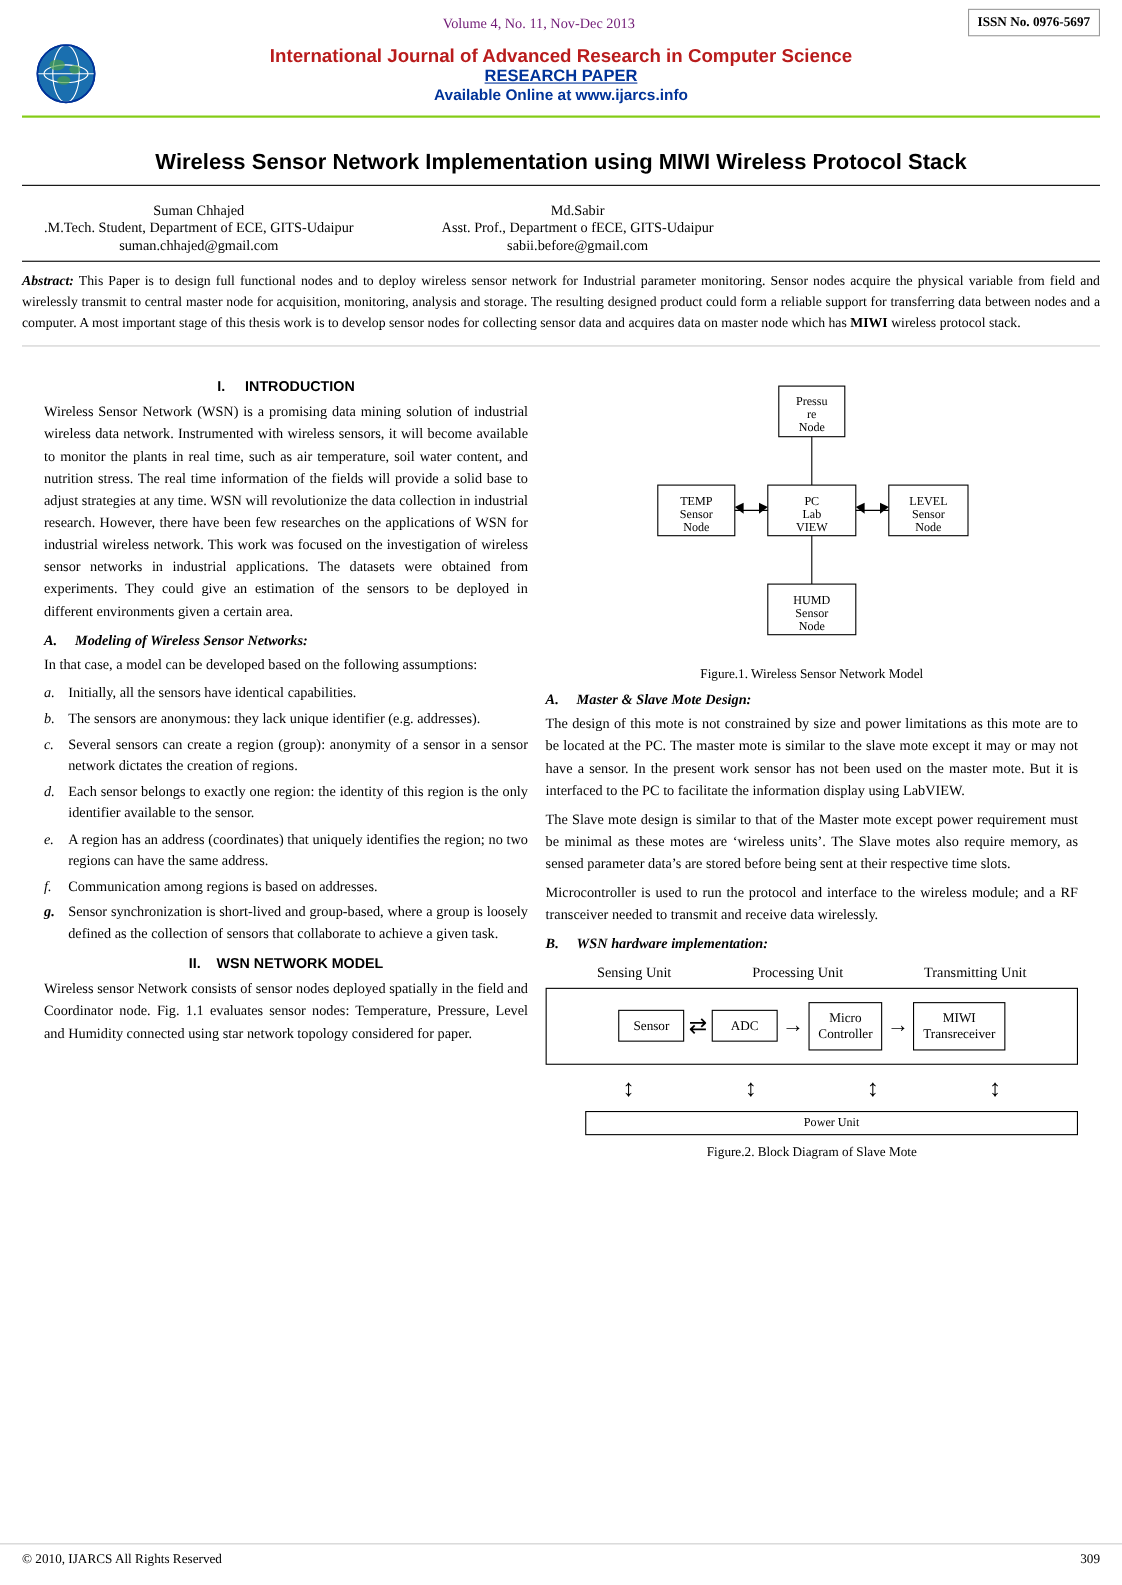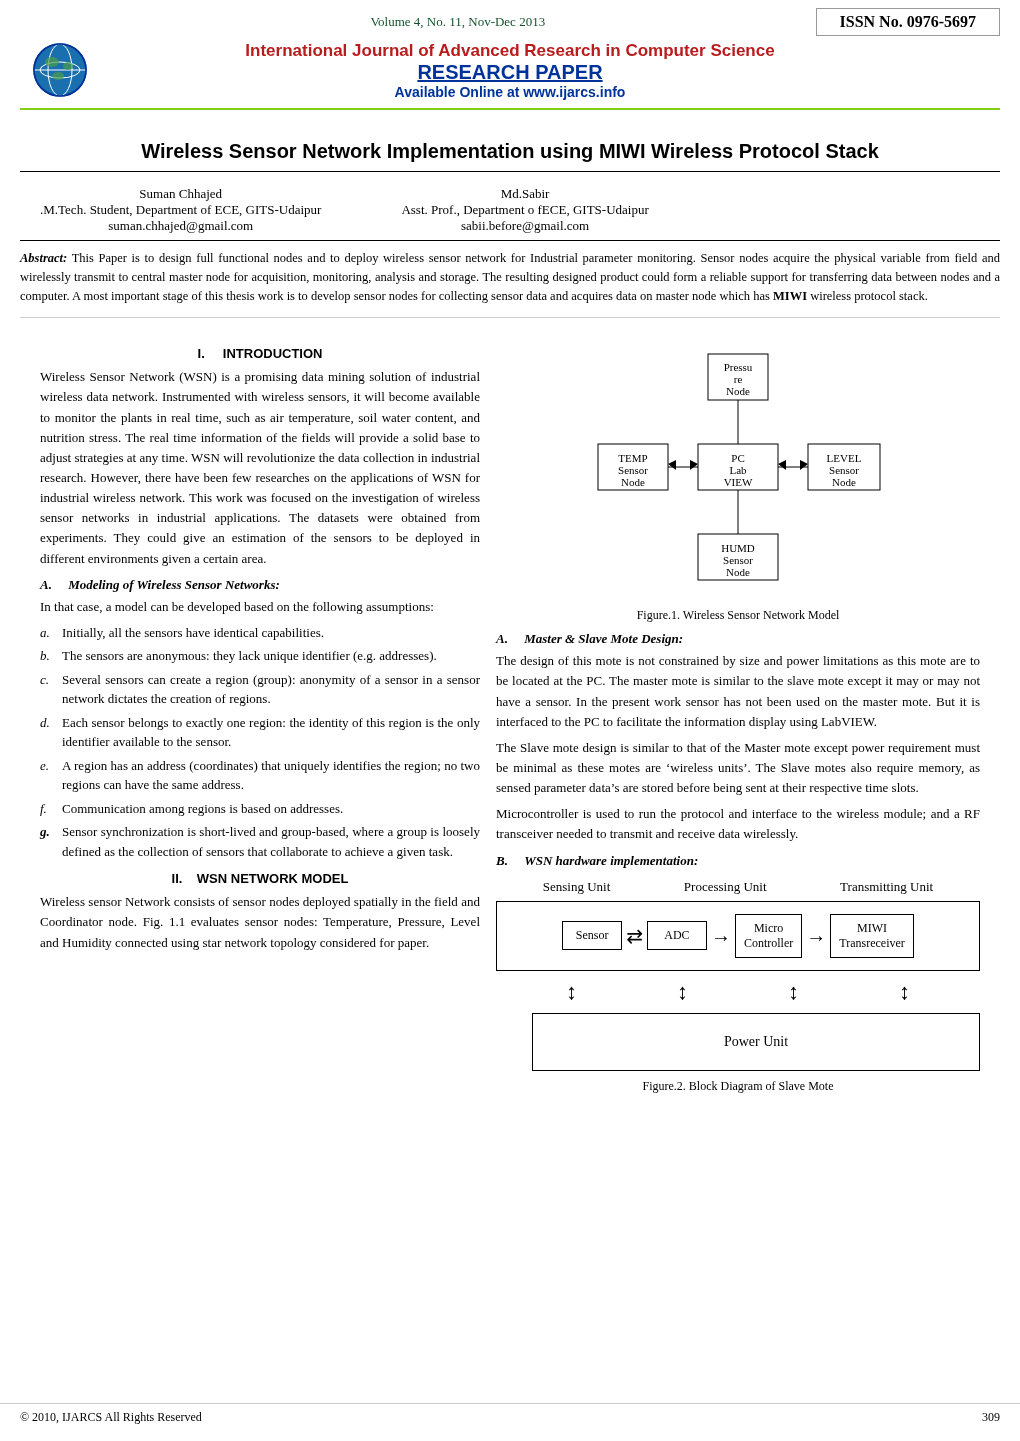--- a/index.html
+++ b/index.html
@@ -16,27 +16,27 @@
     .page {
       width: 1020px;
       min-height: 1441px;
       background: #fff;
       padding: 0;
       position: relative;
     }
 
     .volume-text {
       font-size: 13px;
-      color: #14532d;
+      color: #701a75;
     }
 
     .issn-box {
       border: 1px solid #999;
-      padding: 4px 23px;
-      font-size: 16px;
+      padding: 4px 8px;
+      font-size: 12px;
       font-weight: bold;
     }
 
     .journal-header {
       text-align: center;
       padding: 6px 20px 0 20px;
       display: flex;
       align-items: center;
     }
 
@@ -58,21 +58,21 @@
     }
 
     .journal-title {
       font-size: 17px;
       font-weight: bold;
       color: #b91c1c;
       font-family: Arial, sans-serif;
     }
 
     .research-paper-label {
-      font-size: 20px;
+      font-size: 15px;
       font-weight: bold;
       color: #003399;
       text-decoration: underline;
       font-family: Arial, sans-serif;
     }
 
     .available-online {
       font-size: 14px;
       font-weight: bold;
       color: #003399;
@@ -213,22 +213,22 @@
     .arrows-row {
       display: flex;
       justify-content: space-around;
       padding: 8px 20px;
       font-size: 22px;
     }
 
     .power-unit-box {
       border: 1px solid #000;
       text-align: center;
-      padding: 20px;
-      font-size: 14px;
+      padding: 4px;
+      font-size: 11px;
       margin-left: 36px;
     }
 
     .footer-bar {
       display: flex;
       justify-content: space-between;
       padding: 6px 20px;
       margin-top: auto;
       border-top: 1px solid #ccc;
       font-size: 12px;

